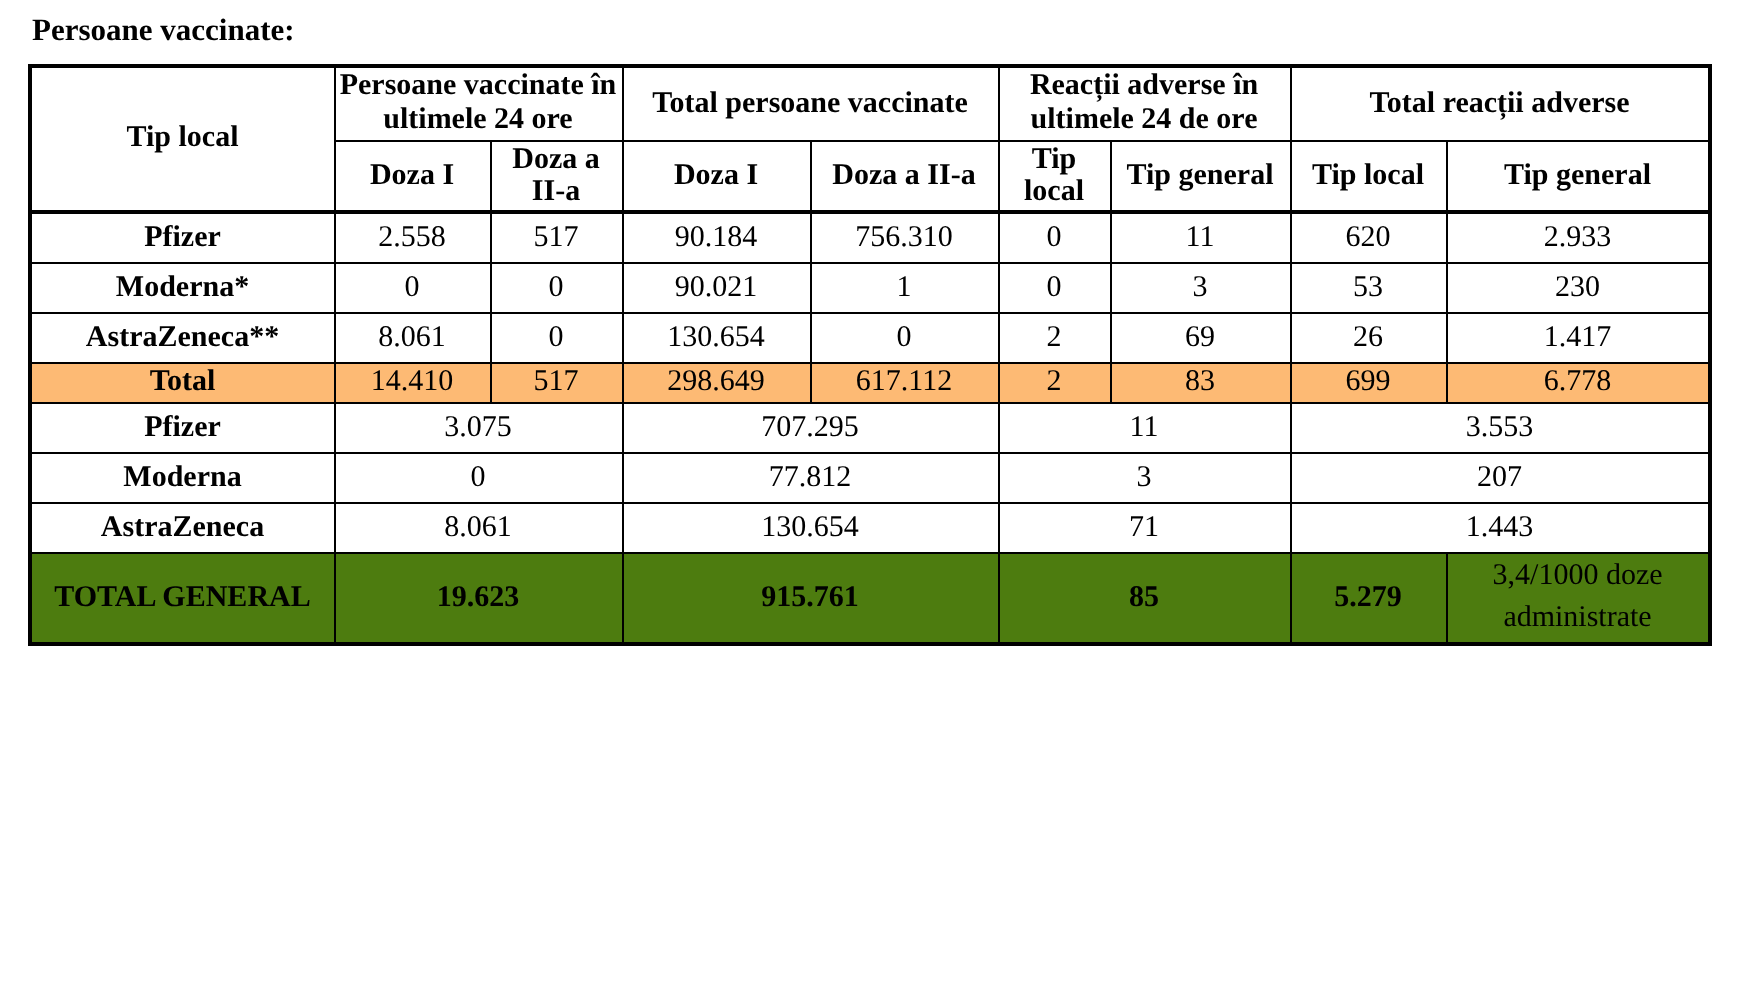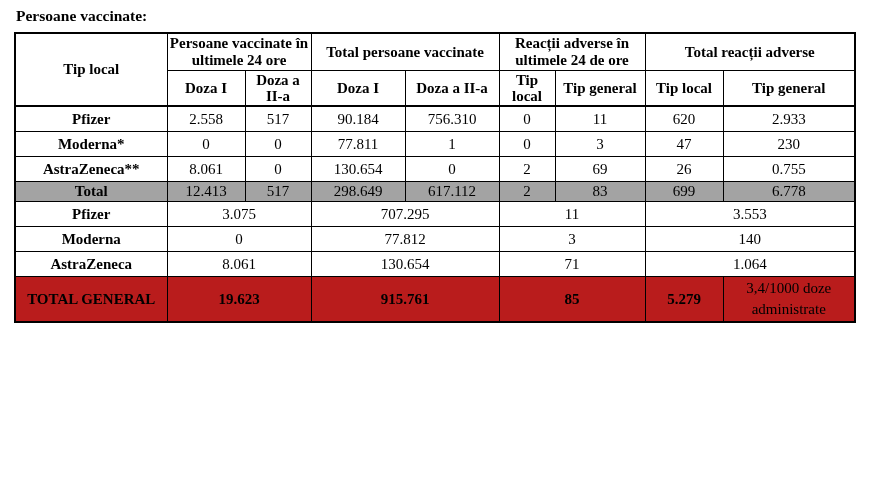--- a/index.html
+++ b/index.html
@@ -58,24 +58,24 @@
     text-align: left;
     font-weight: bold;
     padding-left: 6px;
     font-size: 15.5px;
     margin-left: 36px;
   }
   .num {
     font-size: 15px;
   }
   .shaded {
-    background: #a3a3a3;
+    background: #fdba74;
   }
   .total-general {
-    background: #b91c1c;
+    background: #4d7c0f;
     font-weight: bold;
   }
   .tg-label {
     text-align: left;
     padding-left: 6px;
     font-weight: bold;
     font-size: 15.5px;
     line-height: 22px;
   }
   .tg-num {
@@ -137,43 +137,43 @@
         <td class="num">0</td>
         <td class="num">11</td>
         <td class="num">620</td>
         <td class="num">2.933</td>
       </tr>
 
       <tr class="r-moderna">
         <td class="rowlabel">Moderna*</td>
         <td class="num">0</td>
         <td class="num">0</td>
-        <td class="num">77.811</td>
+        <td class="num">90.021</td>
         <td class="num">1</td>
         <td class="num">0</td>
         <td class="num">3</td>
-        <td class="num">47</td>
+        <td class="num">53</td>
         <td class="num">230</td>
       </tr>
 
       <tr class="r-astra">
         <td class="rowlabel">AstraZeneca**</td>
         <td class="num">8.061</td>
         <td class="num">0</td>
         <td class="num">130.654</td>
         <td class="num">0</td>
         <td class="num">2</td>
         <td class="num">69</td>
         <td class="num">26</td>
-        <td class="num">0.755</td>
+        <td class="num">1.417</td>
       </tr>
 
       <tr class="shaded">
         <td class="rowlabel shaded">Total</td>
-        <td class="num shaded">12.413</td>
+        <td class="num shaded">14.410</td>
         <td class="num shaded">517</td>
         <td class="num shaded">298.649</td>
         <td class="num shaded">617.112</td>
         <td class="num shaded">2</td>
         <td class="num shaded">83</td>
         <td class="num shaded">699</td>
         <td class="num shaded">6.778</td>
       </tr>
 
       <tr class="r-pfizer">
@@ -182,29 +182,29 @@
         <td colspan="2" class="num">707.295</td>
         <td colspan="2" class="num">11</td>
         <td colspan="2" class="num">3.553</td>
       </tr>
 
       <tr class="r-moderna">
         <td class="rowlabel">Moderna</td>
         <td colspan="2" class="num">0</td>
         <td colspan="2" class="num">77.812</td>
         <td colspan="2" class="num">3</td>
-        <td colspan="2" class="num">140</td>
+        <td colspan="2" class="num">207</td>
       </tr>
 
       <tr class="r-astra">
         <td class="rowlabel">AstraZeneca</td>
         <td colspan="2" class="num">8.061</td>
         <td colspan="2" class="num">130.654</td>
         <td colspan="2" class="num">71</td>
-        <td colspan="2" class="num">1.064</td>
+        <td colspan="2" class="num">1.443</td>
       </tr>
 
       <tr class="total-general">
         <td class="tg-label">TOTAL GENERAL</td>
         <td colspan="2" class="tg-num">19.623</td>
         <td colspan="2" class="tg-num">915.761</td>
         <td colspan="2" class="tg-num">85</td>
         <td class="tg-num">5.279</td>
         <td class="tg-multiline">3,4/1000 doze administrate</td>
       </tr>

